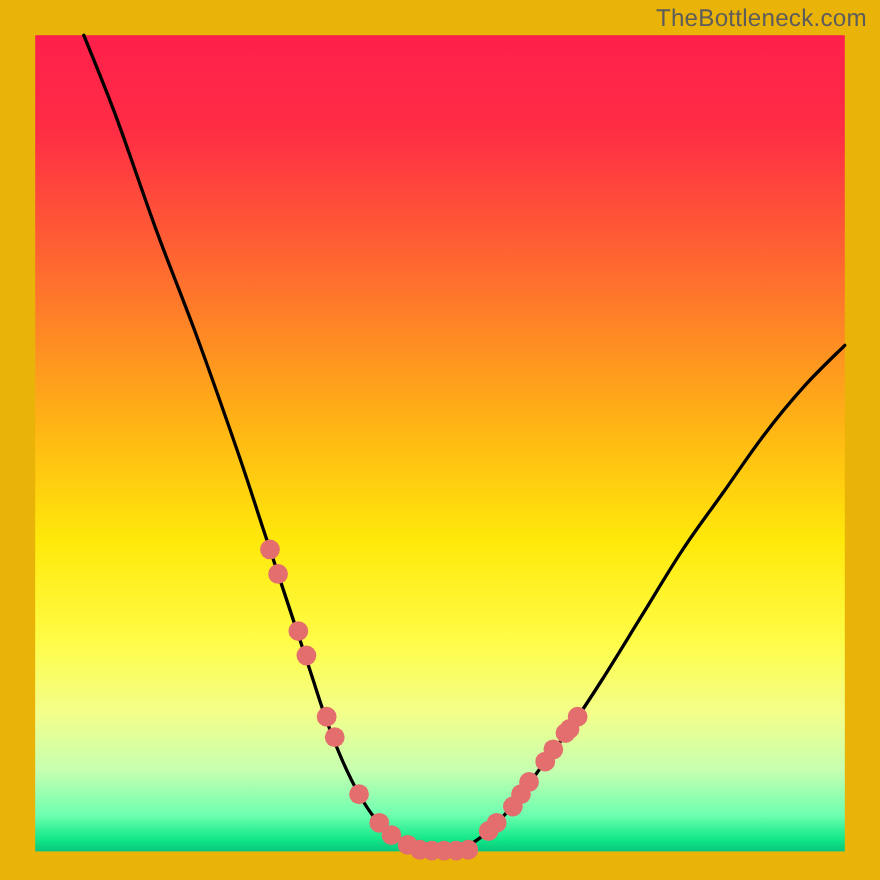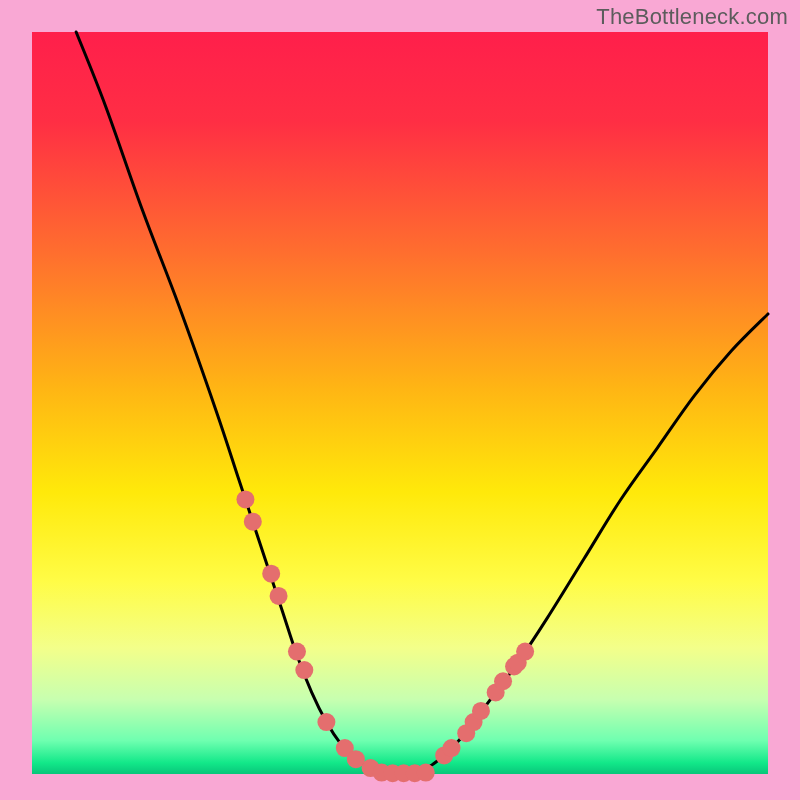--- a/index.html
+++ b/index.html
@@ -8,21 +8,21 @@
     width: 800px;
     height: 800px;
     overflow: hidden;
     background: #000;
     font-family: Arial, Helvetica, sans-serif;
   }
   .stage {
     position: relative;
     width: 800px;
     height: 800px;
-    background: #f9a8d4;
+    background: #eab308;
   }
   .watermark {
     position: absolute;
     top: 4px;
     right: 12px;
     color: #5c5c5c;
     font-size: 22px;
     font-weight: 400;
     letter-spacing: 0.2px;
     user-select: none;

